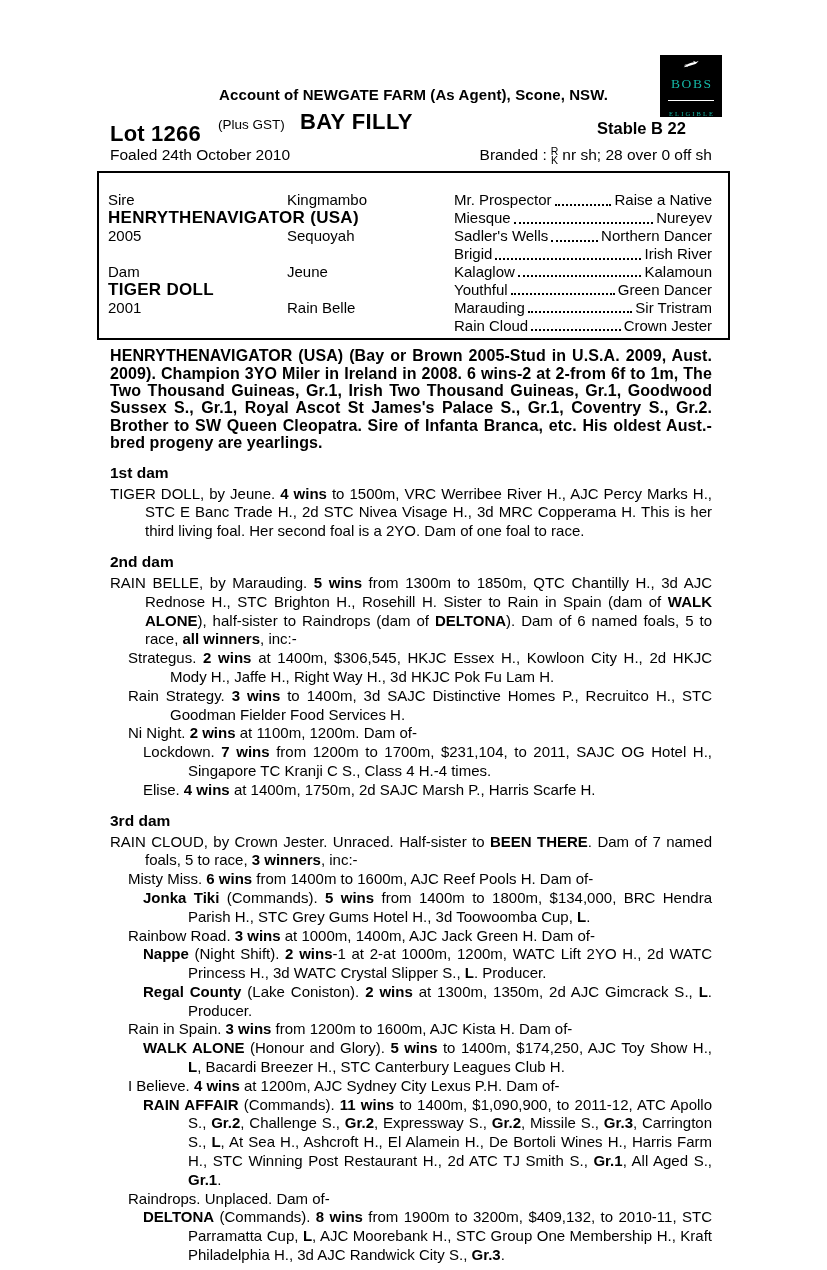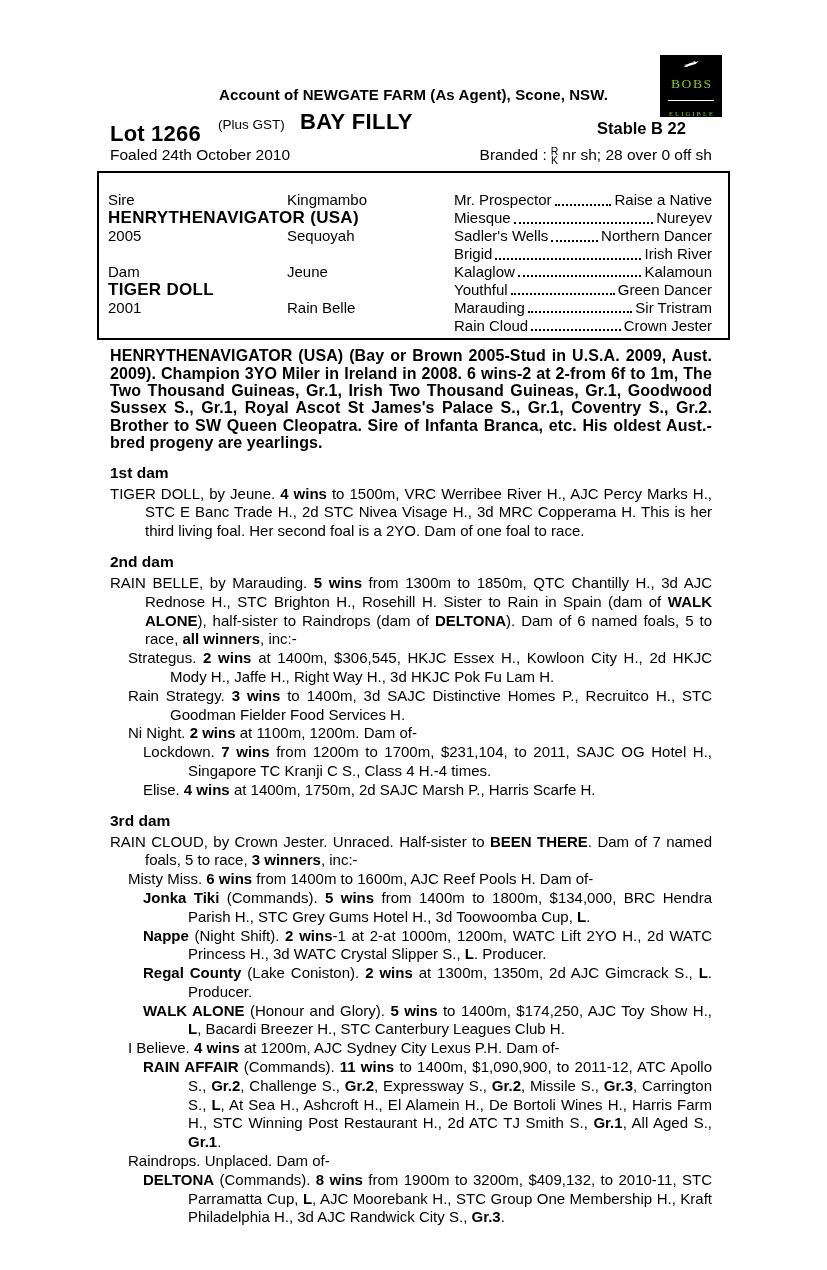--- a/index.html
+++ b/index.html
@@ -14,21 +14,21 @@
   .gst{position:absolute;left:121px;top:8px;font-size:13.5px;}
   .sex{position:absolute;left:203px;top:0;font-size:22px;font-weight:bold;letter-spacing:.4px;}
   .stable{position:absolute;left:500px;top:10px;font-size:16.5px;font-weight:bold;}
   .foalrow{display:flex;justify-content:space-between;align-items:center;
            margin:10px 18px 0 13px;font-size:15.5px;}
   .branded{display:inline-flex;align-items:flex-end;}
   .brandstack{display:inline-flex;flex-direction:column;align-items:center;
               font-size:10.5px;line-height:9px;margin:0 4px -1px 4px;}
 
   
-  .bobs{position:absolute;left:660px;top:55px;width:62px;height:62px;background:#000;color:#84cc16;
+  .bobs{position:absolute;left:660px;top:55px;width:62px;height:62px;background:#000;color:#14b8a6;
         display:flex;flex-direction:column;align-items:center;box-sizing:border-box;padding-top:5px;gap:8px;}
   .bobs-title{font-family:"Liberation Serif",serif;font-size:13.5px;letter-spacing:1.6px;
               line-height:13px;margin-top:1px;padding-left:1.6px;}
   .bobs-rule{width:46px;height:1px;background:#fff;margin:2px 0 1.5px 0;}
   .bobs-sub{font-family:"Liberation Serif",serif;font-size:6.5px;letter-spacing:2.1px;
             line-height:7px;padding-left:2.1px;}
 
   
   .pedigree-box{margin-top:7px;border:2px solid #000;box-sizing:border-box;
                 padding:18px 16px 4px 9px;display:grid;
@@ -160,22 +160,24 @@
         <p class="pline pl0"><span>RAIN BELLE, by Marauding. </span><b>5 wins</b><span> from 1300m to 1850m, QTC Chantilly H., 3d AJC Rednose H., STC Brighton H., Rosehill H. Sister to Rain in Spain (dam of </span><b>WALK ALONE</b><span>), half-sister to Raindrops (dam of </span><b>DELTONA</b><span>). Dam of 6 named foals, 5 to race, </span><b>all winners</b><span>, inc:-</span></p>
         <p class="pline pl1"><span>Strategus. </span><b>2 wins</b><span> at 1400m, $306,545, HKJC Essex H., Kowloon City H., 2d HKJC Mody H., Jaffe H., Right Way H., 3d HKJC Pok Fu Lam H.</span></p>
         <p class="pline pl1"><span>Rain Strategy. </span><b>3 wins</b><span> to 1400m, 3d SAJC Distinctive Homes P., Recruitco H., STC Goodman Fielder Food Services H.</span></p>
         <p class="pline pl1"><span>Ni Night. </span><b>2 wins</b><span> at 1100m, 1200m. Dam of-</span></p>
         <p class="pline pl2"><span>Lockdown. </span><b>7 wins</b><span> from 1200m to 1700m, $231,104, to 2011, SAJC OG Hotel H., Singapore TC Kranji C S., Class 4 H.-4 times.</span></p>
         <p class="pline pl2"><span>Elise. </span><b>4 wins</b><span> at 1400m, 1750m, 2d SAJC Marsh P., Harris Scarfe H.</span></p>
         <div class="damhead">3rd dam</div>
         <p class="pline pl0"><span>RAIN CLOUD, by Crown Jester. Unraced. Half-sister to </span><b>BEEN THERE</b><span>. Dam of 7 named foals, 5 to race, </span><b>3 winners</b><span>, inc:-</span></p>
         <p class="pline pl1"><span>Misty Miss. </span><b>6 wins</b><span> from 1400m to 1600m, AJC Reef Pools H. Dam of-</span></p>
         <p class="pline pl2"><b>Jonka Tiki</b><span> (Commands). </span><b>5 wins</b><span> from 1400m to 1800m, $134,000, BRC Hendra Parish H., STC Grey Gums Hotel H., 3d Toowoomba Cup, </span><b>L</b><span>.</span></p>
+        <p class="pline pl1"><span>Rainbow Road. </span><b>3 wins</b><span> at 1000m, 1400m, AJC Jack Green H. Dam of-</span></p>
         <p class="pline pl2"><b>Nappe</b><span> (Night Shift). </span><b>2 wins</b><span>-1 at 2-at 1000m, 1200m, WATC Lift 2YO H., 2d WATC Princess H., 3d WATC Crystal Slipper S., </span><b>L</b><span>. Producer.</span></p>
         <p class="pline pl2"><b>Regal County</b><span> (Lake Coniston). </span><b>2 wins</b><span> at 1300m, 1350m, 2d AJC Gimcrack S., </span><b>L</b><span>. Producer.</span></p>
+        <p class="pline pl1"><span>Rain in Spain. </span><b>3 wins</b><span> from 1200m to 1600m, AJC Kista H. Dam of-</span></p>
         <p class="pline pl2"><b>WALK ALONE</b><span> (Honour and Glory). </span><b>5 wins</b><span> to 1400m, $174,250, AJC Toy Show H., </span><b>L</b><span>, Bacardi Breezer H., STC Canterbury Leagues Club H.</span></p>
         <p class="pline pl1"><span>I Believe. </span><b>4 wins</b><span> at 1200m, AJC Sydney City Lexus P.H. Dam of-</span></p>
         <p class="pline pl2"><b>RAIN AFFAIR</b><span> (Commands). </span><b>11 wins</b><span> to 1400m, $1,090,900, to 2011-12, ATC Apollo S., </span><b>Gr.2</b><span>, Challenge S., </span><b>Gr.2</b><span>, Expressway S., </span><b>Gr.2</b><span>, Missile S., </span><b>Gr.3</b><span>, Carrington S., </span><b>L</b><span>, At Sea H., Ashcroft H., El Alamein H., De Bortoli Wines H., Harris Farm H., STC Winning Post Restaurant H., 2d ATC TJ Smith S., </span><b>Gr.1</b><span>, All Aged S., </span><b>Gr.1</b><span>.</span></p>
         <p class="pline pl1"><span>Raindrops. Unplaced. Dam of-</span></p>
         <p class="pline pl2"><b>DELTONA</b><span> (Commands). </span><b>8 wins</b><span> from 1900m to 3200m, $409,132, to 2010-11, STC Parramatta Cup, </span><b>L</b><span>, AJC Moorebank H., STC Group One Membership H., Kraft Philadelphia H., 3d AJC Randwick City S., </span><b>Gr.3</b><span>.</span></p>
       </div>
 
   </div>
 </div>
 

